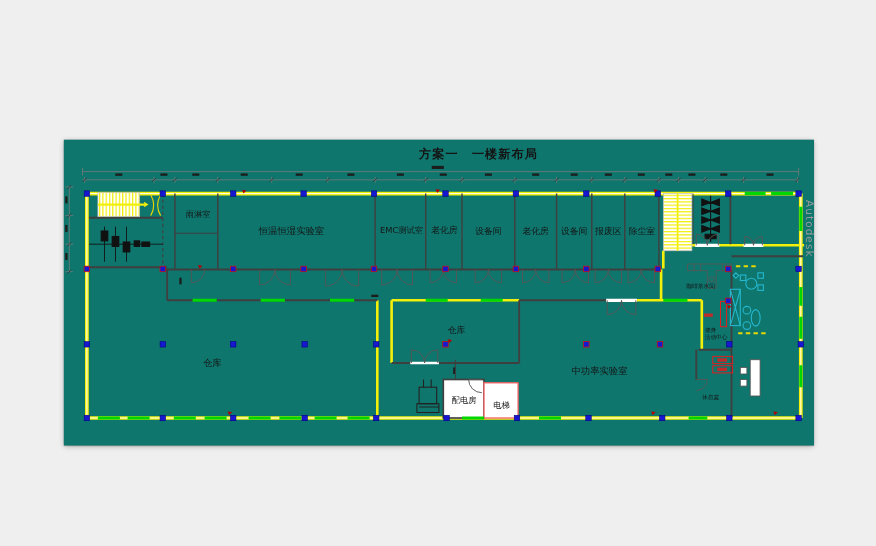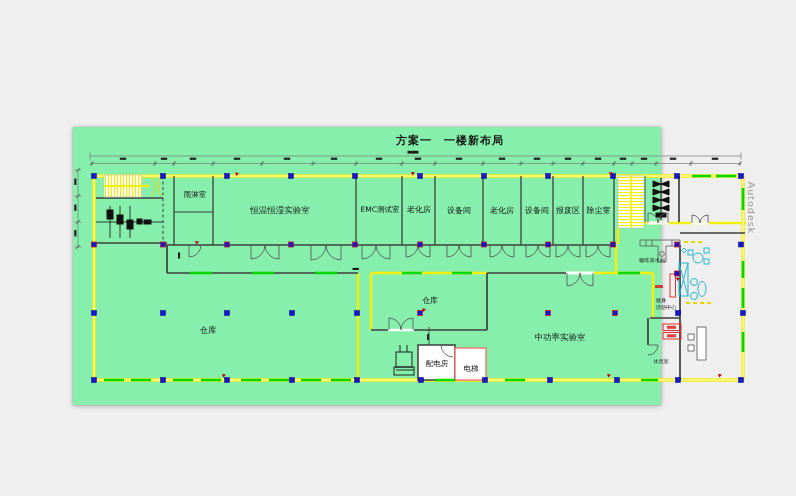--- a/index.html
+++ b/index.html
@@ -3,22 +3,22 @@
 <meta charset="utf-8">
 <style>
   html,body{margin:0;padding:0;}
   body{
     width:796px;height:496px;overflow:hidden;
     background:#efefef;
     font-family:"DejaVu Sans","Liberation Sans",sans-serif;
     position:relative;
   }
   .sheet{
-    position:absolute;left:73px;top:127px;width:588px;height:278px;
-    background:#86efac;
+    position:absolute;left:58px;top:127px;width:682px;height:278px;
+    background:#0f766e;
     box-shadow:0 1px 5px rgba(0,0,0,.30), 0 0 1px rgba(0,0,0,.25);
   }
   svg{display:block;}
   svg text{fill:#141414;}
   .t-title{font-size:11px;font-weight:bold;letter-spacing:1px;}
   .t-room{font-size:8px;}
   .t-room-s{font-size:7.5px;}
   .t-big{font-size:8.5px;}
   .t-tiny{font-size:5.2px;}
   .t-mark{font-size:9.5px;fill:#9a9a9a;letter-spacing:1px;}

